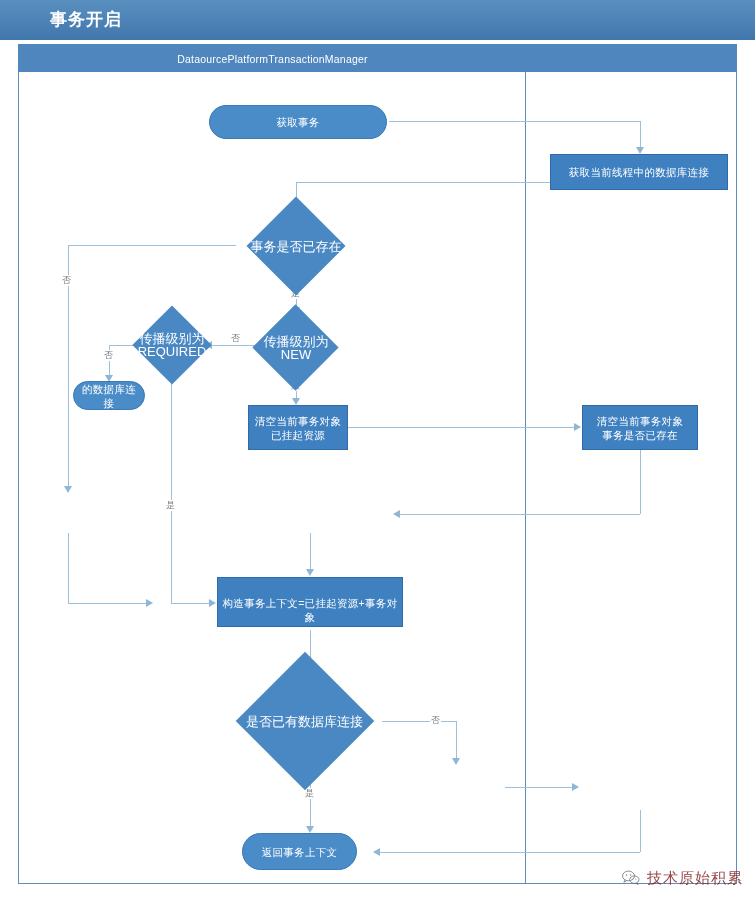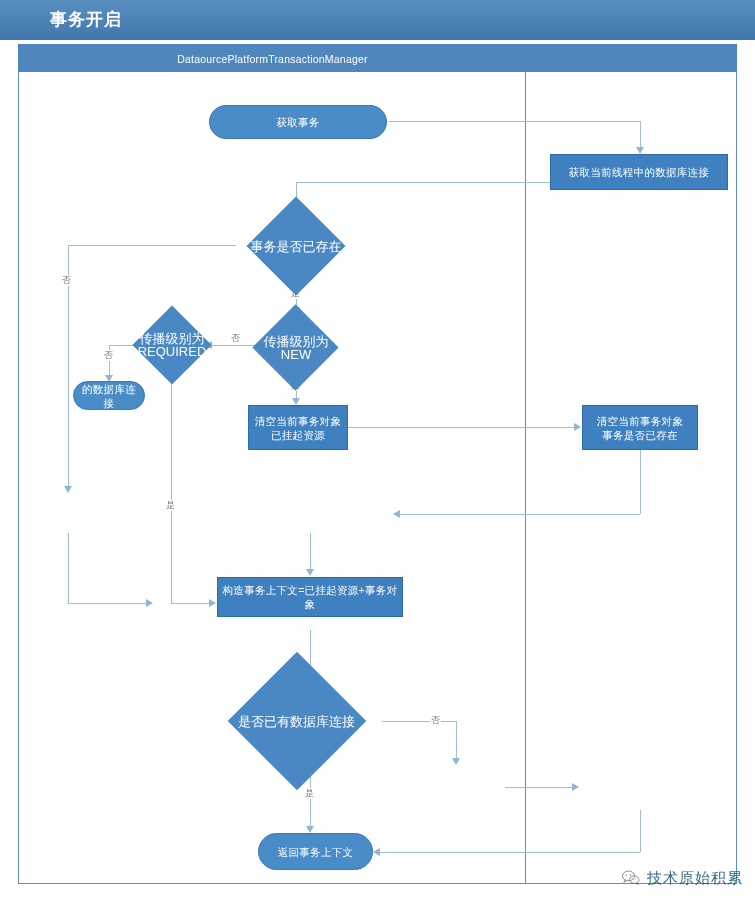--- a/index.html
+++ b/index.html
@@ -150,21 +150,21 @@
     padding: 0 1px;
     line-height: 11px;
   }
   
   #watermark {
     position: absolute;
     right: 12px; bottom: 12px;
     display: flex;
     align-items: center;
     gap: 6px;
-    color: #0c4a6e;
+    color: #7f1d1d;
     font-size: 15px;
     letter-spacing: 1px;
     opacity: .85;
   }
   #watermark .wm-icon {
     width: 20px; height: 20px;
     display: inline-block;
   }
 </style>
 </head>
@@ -289,32 +289,32 @@
     <span>已挂起资源</span>
   </div>
 
   <div class="node proc" style="left:582px; top:405px; width:116px; height:45px; flex-direction:column;">
     <span>清空当前事务对象</span>
     <span>事务是否已存在</span>
   </div>
 
 
 
-  <div class="node proc" style="left:217px; top:577px; width:186px; height:40px;">
+  <div class="node proc" style="left:217px; top:577px; width:186px; height:50px;align-items:flex-end;">
     <span>构造事务上下文=已挂起资源+事务对象</span>
   </div>
 
-  <div class="diamond-wrap" style="left:224px; top:672px; width:145px; height:98px;">
+  <div class="diamond-wrap" style="left:232px; top:672px; width:145px; height:98px;">
     <div class="diamond-shape" style="left:24px; top:0px; width:98px; height:98px;"></div>
     <div class="diamond-box">是否已有数据库连接</div>
   </div>
 
 
 
-  <div class="node term" style="left:258px; top:833px; width:115px; height:37px;">
+  <div class="node term" style="left:242px; top:833px; width:115px; height:37px;">
     <span>返回事务上下文</span>
   </div>
 
   <div id="watermark">
     <span class="wm-icon">
       <svg viewBox="0 0 24 24" width="20" height="20" aria-hidden="true">
         <ellipse cx="9" cy="9.5" rx="7.2" ry="5.8" fill="none" stroke="#6b6b6b" stroke-width="1.1"></ellipse>
         <path d="M5 14.2 L3.4 17 L6.4 15.5" fill="none" stroke="#6b6b6b" stroke-width="1.1" stroke-linejoin="round"></path>
         <circle cx="6.6" cy="8.4" r=".9" fill="#6b6b6b"></circle>
         <circle cx="11.4" cy="8.4" r=".9" fill="#6b6b6b"></circle>

